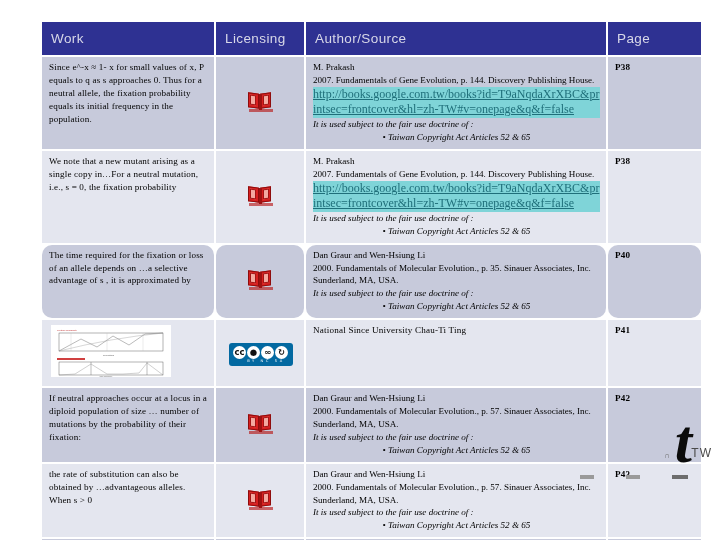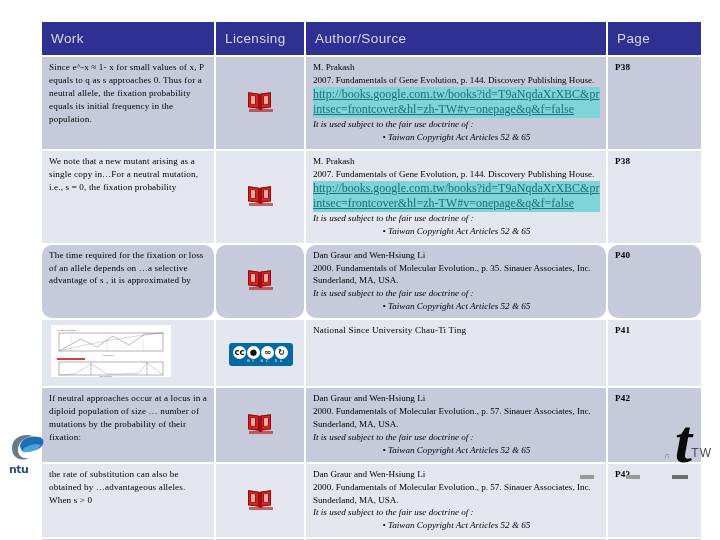--- a/index.html
+++ b/index.html
@@ -418,28 +418,20 @@
         <td class="auth-cell">
           <span class="auth-line">Dan Graur and Wen-Hsiung Li</span>
 
         </td>
         <td class="page-cell">P44</td>
       </tr>
 
     </tbody>
   </table>
 
-  <div id="ntu-logo">
-    <svg class="glyph" viewBox="0 0 38 30">
-      <path d="M4 16 C4 5, 16 1, 25 4 C17 5, 10 10, 10 18 C10 24, 15 27, 21 26 C13 30, 4 26, 4 16 Z" fill="#6b7a86"></path>
-      <path d="M12 15 C12 7, 22 3, 31 5 C36 6, 37 11, 33 15 C29 19, 20 20, 14 19 Z" fill="#1d6fb8"></path>
-      <path d="M15 17 C20 13, 28 11, 33 13 C30 18, 22 21, 15 20 Z" fill="#49a5e0"></path>
-    </svg>
-    <span class="txt">ntu</span>
-  </div>
 
   <div id="corner-mark">
     <span class="big-t">t</span>
     <span class="dots">∩</span>
     <span class="tw">TW</span>
   </div>
   <div id="corner-bar">
     <span class="s1"></span>
       <span class="s2"></span>
       <span class="s3"></span>

